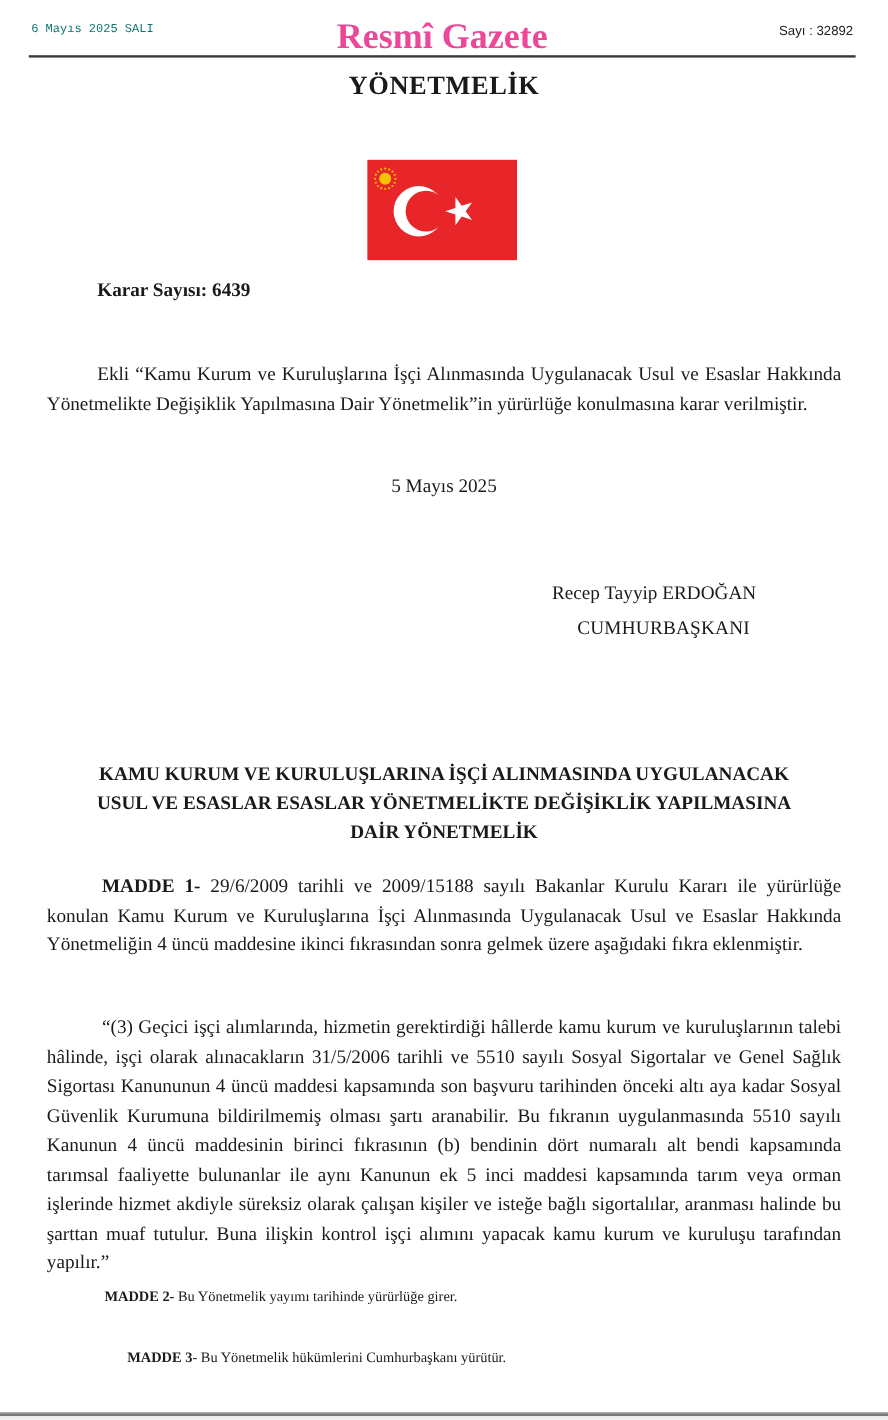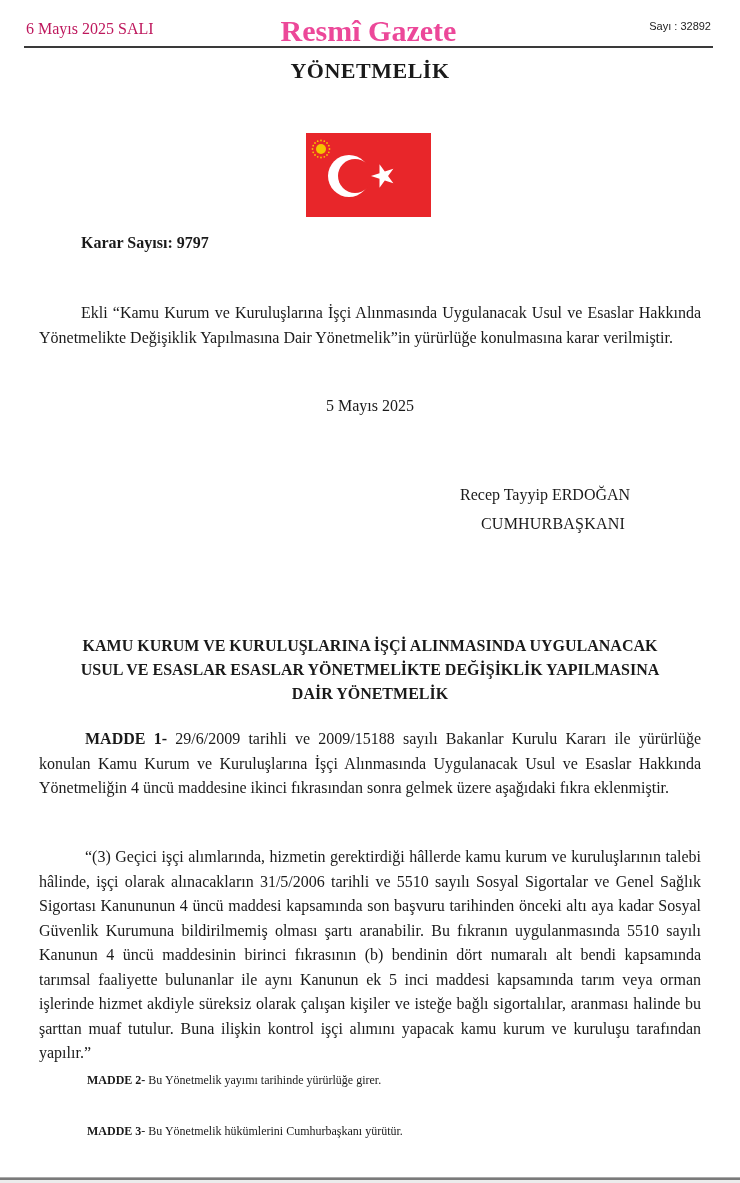--- a/index.html
+++ b/index.html
@@ -20,23 +20,23 @@
       left: 24px;
       right: 27px;
       top: 14px;
       height: 32px;
       border-bottom: 2px solid #3a3a3a;
     }
     .header .date {
       position: absolute;
       left: 2px;
       top: 6px;
-      font-family: Liberation Serif, serif;
-      font-size: 16px;
-      color: #be185d;
+      font-family: Liberation Mono, monospace;
+      font-size: 10px;
+      color: #0f766e;
     }
     .header .title {
       position: absolute;
       left: 0;
       right: 0;
       top: 0;
       text-align: center;
       font-family: "Liberation Serif", serif;
       font-weight: bold;
       font-size: 30px;
@@ -119,21 +119,21 @@
       line-height: 24px;
     }
     .madde1 { top: 727px; text-indent: 46px; }
     .fikra { top: 845px; text-indent: 46px; }
     .madde-short {
       position: absolute;
       left: 87px;
       font-size: 12px;
     }
     .madde2 { top: 1073px; }
-    .madde3 { top: 1124px; }
+    .madde3 { top: 1124px; margin-left: 19px; }
     .bold { font-weight: bold; }
     .footer-line {
       position: absolute;
       left: 0;
       right: 0;
       top: 1177px;
       height: 2px;
       background: #7a7a7a;
       border-top: 1px solid #aaa;
     }
@@ -183,21 +183,21 @@
       </g>
     </g>
 
     <circle cx="43" cy="43" r="21" fill="#ffffff"></circle>
     <circle cx="49" cy="43" r="17" fill="#e8262a"></circle>
 
     <polygon fill="#ffffff" points="68,43 77.5,39.9 77.5,29.9 83.4,38 92.9,34.9 87,43 92.9,51.1 83.4,48 77.5,56.1 77.5,46.1" transform="translate(-3,0) scale(0.9) translate(7.5,4.8)"></polygon>
   </svg>
 </div>
 
-<div class="karar">Karar Sayısı: 9797</div>
+<div class="karar">Karar Sayısı: 6439</div>
 
 <p class="para intro">Ekli “Kamu Kurum ve Kuruluşlarına İşçi Alınmasında Uygulanacak Usul ve Esaslar Hakkında Yönetmelikte Değişiklik Yapılmasına Dair Yönetmelik”in yürürlüğe konulmasına karar verilmiştir.</p>
 
 <div class="sign-date">5 Mayıs 2025</div>
 
 <div class="signer-name">Recep Tayyip ERDOĞAN</div>
 <div class="signer-title">CUMHURBAŞKANI</div>
 
 <div class="reg-title">
   <div>KAMU KURUM VE KURULUŞLARINA İŞÇİ ALINMASINDA UYGULANACAK</div>

